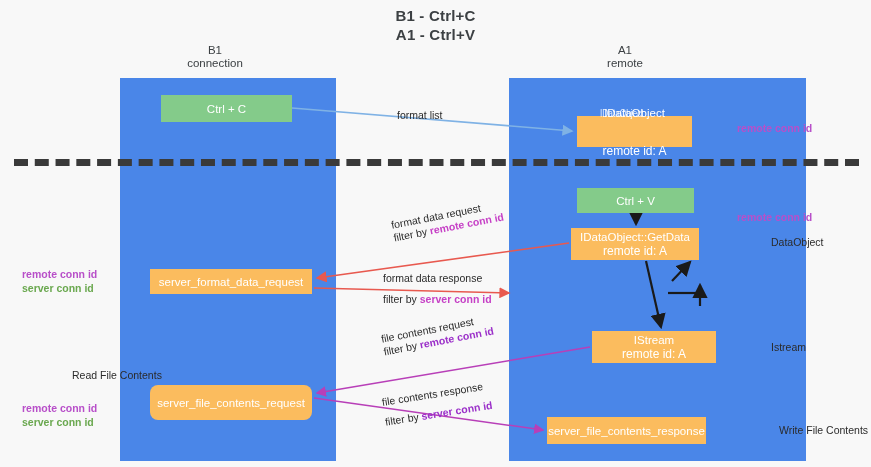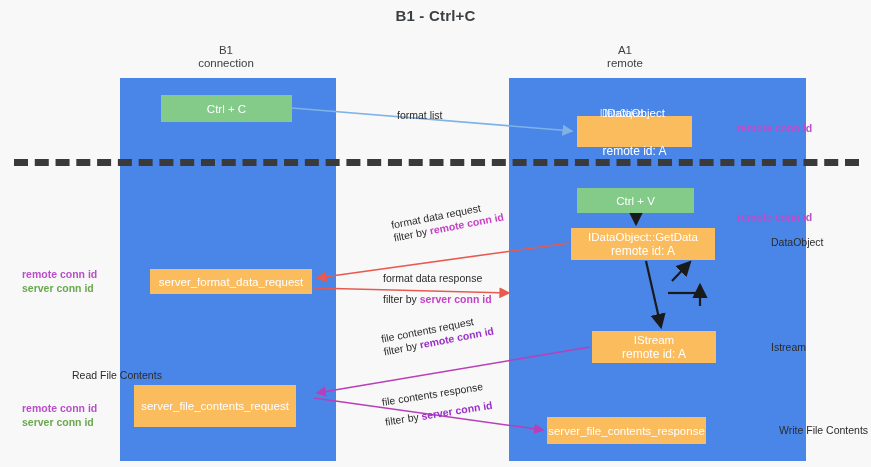--- a/index.html
+++ b/index.html
@@ -27,21 +27,21 @@
   }
   #title div{white-space:pre;font-weight:bold;}
 
   
   .col-head{
     text-align:center;
     color:#3c4043;
     font-size:11.5px;
     line-height:13px;
   }
-  #head-b1{left:166px; top:44px; width:120px;}
+  #head-b1{left:155px; top:44px; width:120px;}
   #head-a1{left:565px; top:44px; width:120px;}
 
   
   .lane{background:#4a86e8;}
   #lane-b1{left:120px; top:78px; width:216px; height:383px;}
   #lane-a1{left:509px; top:78px; width:297px; height:383px;}
 
   
   #dashed{
     left:14px; top:159px; width:845px; height:0;
@@ -61,25 +61,25 @@
     text-align:center;
     white-space:nowrap;
   }
   .node.green{background:#84cb8a;}
   .node.orange{background:#fbbc5e;}
   .node .l2{font-size:12px;}
 
   #n-ctrlc{left:161px; top:95px; width:131px; height:27px;}
   #n-idataobject{left:577px; top:116px; width:115px; height:31px;gap:24px;}
   #n-ctrlv{left:577px; top:188px; width:117px; height:25px;}
-  #n-getdata{left:571px; top:228px; width:144px; height:32px;}
+  #n-getdata{left:571px; top:228px; width:128px; height:32px;}
   #n-fmt-req{left:150px; top:269px; width:162px; height:25px;}
   #n-fmt-res{left:514px; top:281px; width:154px; height:25px;}
   #n-istream{left:592px; top:331px; width:124px; height:32px;}
-  #n-file-req{left:134px; top:385px; width:162px; height:42px;}
+  #n-file-req{left:150px; top:385px; width:162px; height:35px;border-radius:8px;}
   #n-file-res{left:547px; top:417px; width:159px; height:27px;}
 
   
   .ghost-wrap{position:relative;}
   .ghost-wrap .ghost{
     position:absolute; left:-4px; top:0;
     opacity:.85;
     transform:scaleX(.72);
     transform-origin:left center;
   }
@@ -123,20 +123,21 @@
   #s-read{left:29px; top:369px;}
   #s-left-conn2{left:22px; top:402px;}
 </style>
 </head>
 <body>
 
 <div id="stage" class="abs">
 
   <div class="abs" id="title">
     <div>B1 - Ctrl+C</div>
+    <div>A1 - Ctrl+V</div>
   </div>
 
   <div class="abs lane" id="lane-b1"></div>
   <div class="abs lane" id="lane-a1"></div>
 
   <div class="abs col-head" id="head-b1">
     <div>B1</div>
     <div>connection</div>
   </div>
   <div class="abs col-head" id="head-a1">

